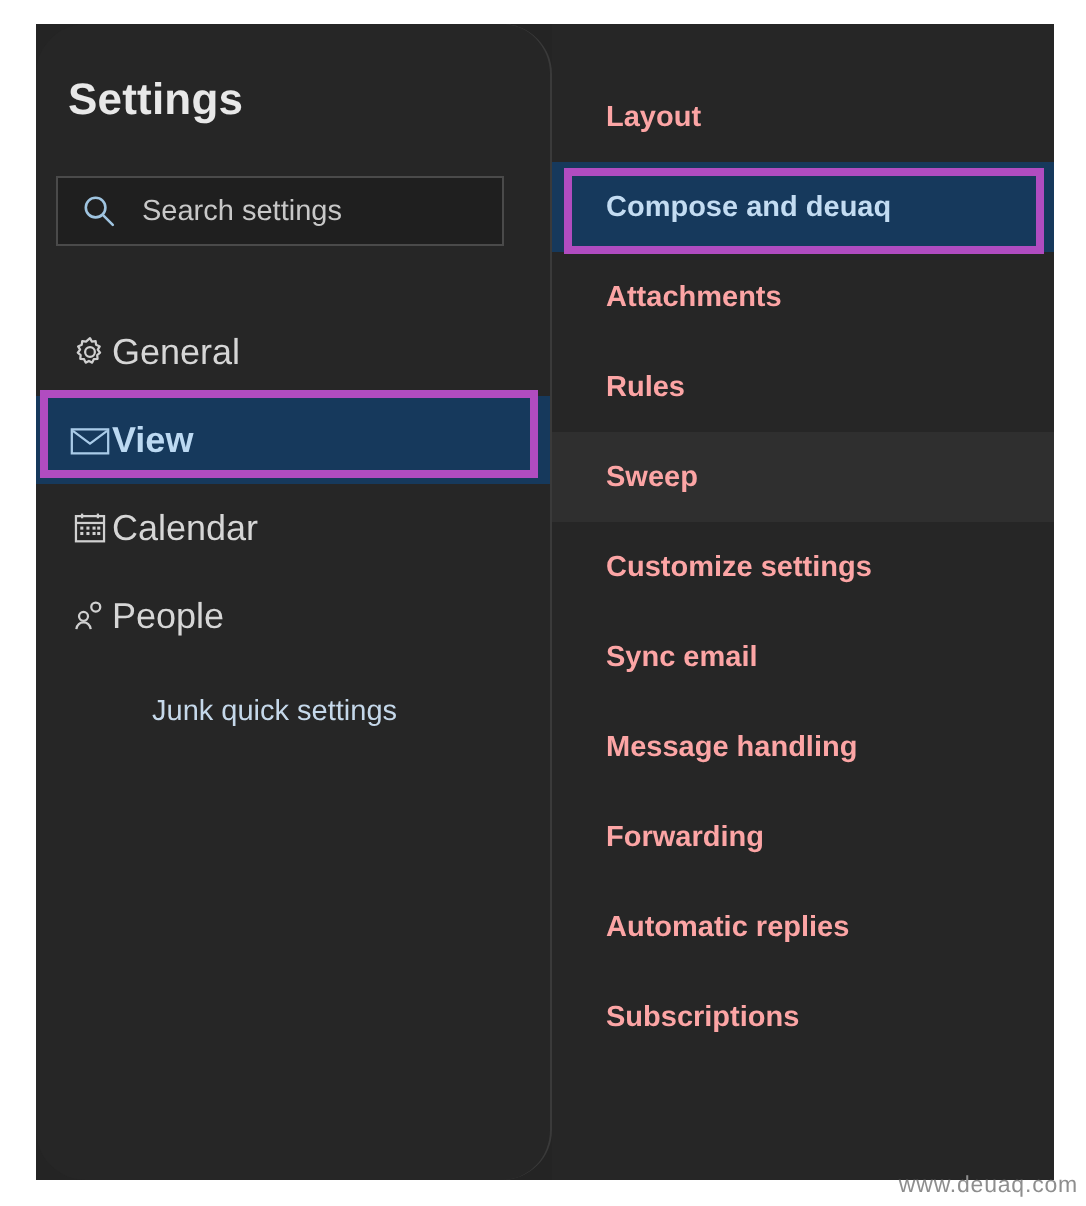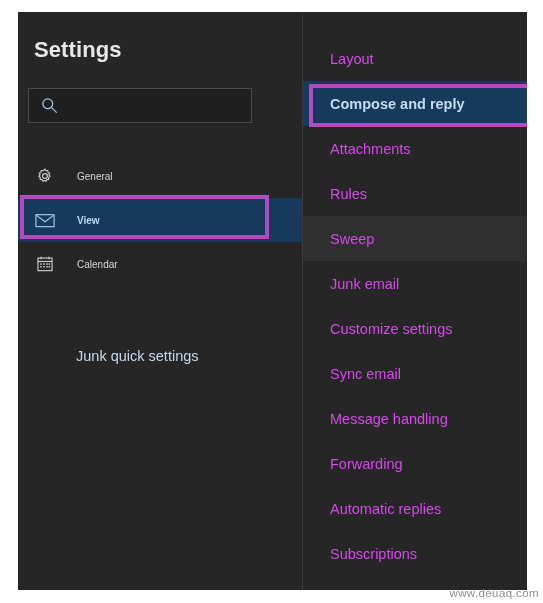--- a/index.html
+++ b/index.html
@@ -31,27 +31,28 @@
     top: 12px;
     width: 509px;
     height: 578px;
     background: #242424;
     display: flex;
     overflow: hidden;
   }
 
   
   #nav-pane {
-    width: 285px;
+    width: 258px;
     height: 100%;
     background: #262626;
     position: relative;
     flex: 0 0 auto;
     border-right: 1px solid #3a3a3a;
     box-sizing: border-box;
+    border-radius: 25px;
   }
 
   #settings-title {
     position: absolute;
     left: 16px;
     top: 25px;
     font-size: 22px;
     font-weight: bold;
     color: #e8e8e8;
     letter-spacing: 0.1px;
@@ -100,22 +101,21 @@
   }
   .nav-item .n-icon {
     width: 22px;
     height: 20px;
     flex: 0 0 auto;
     display: flex;
     align-items: center;
     justify-content: center;
   }
   .nav-item .n-label {
-    margin-left: 21px;
-    font-size: 10px;
+    font-size: 18px;
     color: #d6d6d6;
   }
   .nav-item.selected {
     background: #16395c;
   }
   .nav-item.selected .n-label {
     color: #bcd9f2;
     font-weight: bold;
   }
   
@@ -151,21 +151,22 @@
     top: 24px;
     width: 100%;
   }
   .cat-item {
     height: 45px;
     display: flex;
     align-items: center;
     padding-left: 27px;
     box-sizing: border-box;
     font-size: 14.5px;
-    color: #d946ef;
+    color: #fca5a5;
+    font-weight: bold;
   }
   .cat-item.selected {
     background: #16395c;
     color: #c3dcf2;
     font-weight: bold;
   }
   .cat-item.hovered {
     background: #2f2f2f;
   }
   
@@ -202,20 +203,21 @@
 
       <div id="settings-title">Settings</div>
 
       <div id="search-box">
         <span class="s-icon">
           <svg viewBox="0 0 17 17" width="17" height="17">
             <circle cx="6.8" cy="6.8" r="4.9" fill="none" stroke="#9fc4e0" stroke-width="1.3"></circle>
             <line x1="10.4" y1="10.4" x2="15.4" y2="15.4" stroke="#9fc4e0" stroke-width="1.3" stroke-linecap="round"></line>
           </svg>
         </span>
+        <span id="search-placeholder">Search settings</span>
       </div>
 
       <div id="nav-list">
 
         <div class="nav-item">
           <span class="n-icon">
             <svg viewBox="0 0 20 20" width="18" height="18">
               <g fill="none" stroke="#d0d0d0" stroke-width="1.25">
                 <circle cx="10" cy="10" r="2.7"></circle>
                 <path d="M10 2.3 11 4.2 13.1 3.9 13.4 6 15.4 6.9 14.3 8.7 15.6 10.4 14 11.7 14.2 13.8 12.1 14 11.2 15.9 9.4 15 7.6 15.9 6.7 14 4.6 13.8 4.8 11.7 3.2 10.4 4.5 8.7 3.4 6.9 5.4 6 5.7 3.9 7.8 4.2Z" stroke-linejoin="round"></path>
@@ -250,50 +252,59 @@
                 <rect x="4.6" y="12.2" width="1.7" height="1.7"></rect>
                 <rect x="8.0" y="12.2" width="1.7" height="1.7"></rect>
                 <rect x="11.4" y="12.2" width="1.7" height="1.7"></rect>
                 <rect x="14.0" y="12.2" width="1.7" height="1.7"></rect>
               </g>
             </svg>
           </span>
           <span class="n-label">Calendar</span>
         </div>
 
+        <div class="nav-item">
+          <span class="n-icon">
+            <svg viewBox="0 0 20 20" width="18" height="18">
+              <g fill="none" stroke="#d0d0d0" stroke-width="1.25">
+                <circle cx="13.2" cy="5.0" r="2.5"></circle>
+                <circle cx="6.4" cy="10.2" r="2.5"></circle>
+                <path d="M2.4 17.3c0.5-2.4 2.1-3.7 4-3.7s3.5 1.3 4 3.7"></path>
+              </g>
+            </svg>
+          </span>
+          <span class="n-label">People</span>
+        </div>
 
       </div>
 
       <div id="quick-settings-link">Junk quick settings</div>
 
       <div id="mail-ring"></div>
     </div>
 
     <div id="category-pane">
       <div id="category-list">
 
         <div class="cat-item">
           <span>Layout</span>
         </div>
         <div class="cat-item selected">
-          <span>Compose and reply</span>
+          <span>Compose and deuaq</span>
         </div>
         <div class="cat-item">
           <span>Attachments</span>
         </div>
         <div class="cat-item">
           <span>Rules</span>
         </div>
         <div class="cat-item hovered">
           <span>Sweep</span>
         </div>
         <div class="cat-item">
-          <span>Junk email</span>
-        </div>
-        <div class="cat-item">
           <span>Customize settings</span>
         </div>
         <div class="cat-item">
           <span>Sync email</span>
         </div>
         <div class="cat-item">
           <span>Message handling</span>
         </div>
         <div class="cat-item">
           <span>Forwarding</span>

